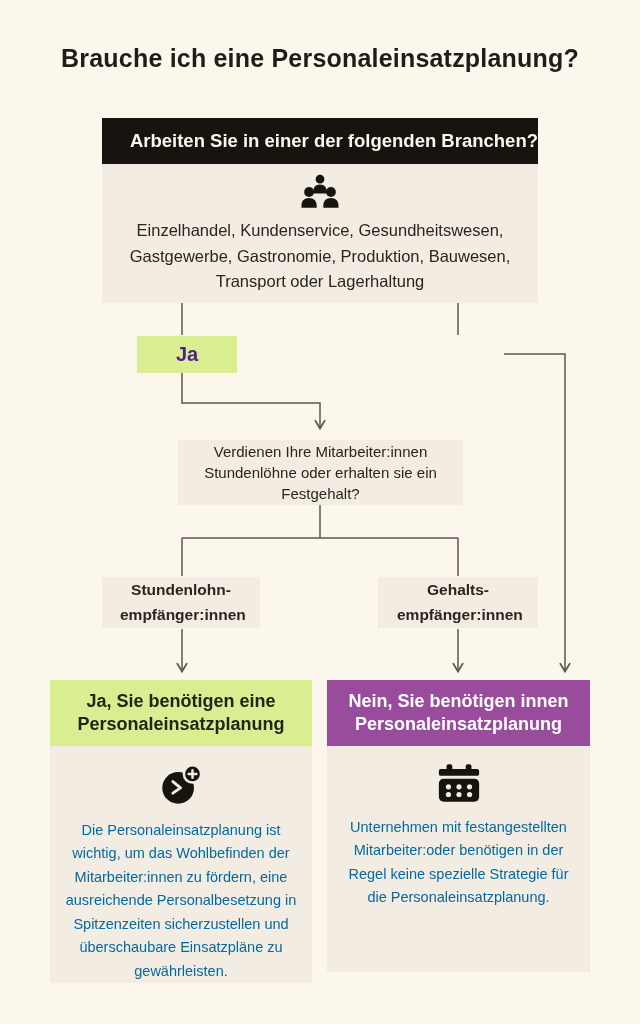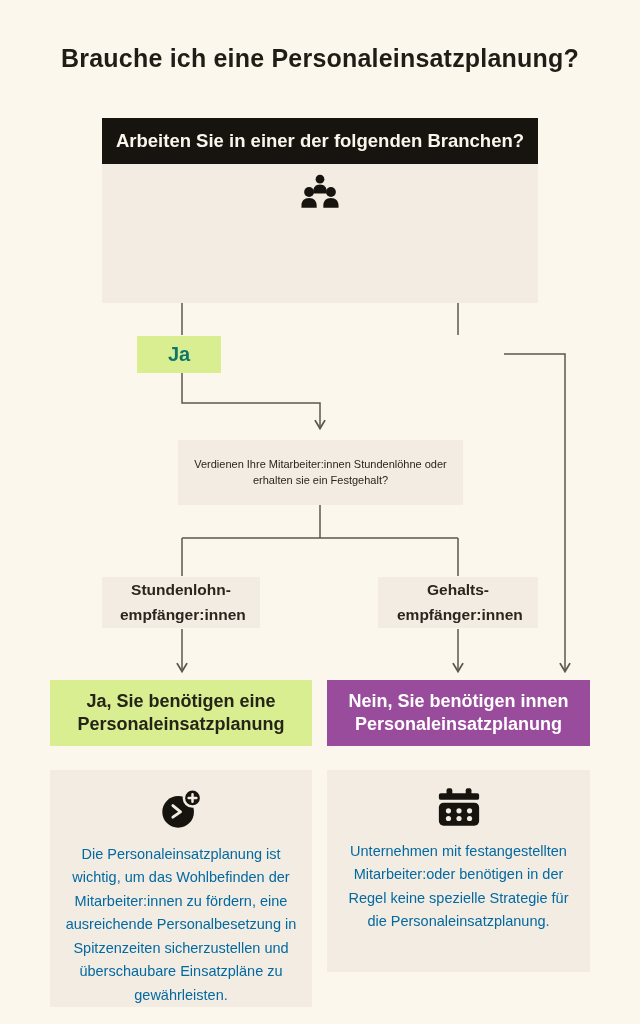--- a/index.html
+++ b/index.html
@@ -33,21 +33,21 @@
     pointer-events: none;
   }
   .q1-header {
     position: absolute;
     left: 102px; top: 118px;
     width: 436px; height: 46px;
     background: #17140F;
     color: #FBF6EC;
     font-size: 18.5px;
     font-weight: bold;
-    display: flex; align-items: center; justify-content: center;
+    display: flex; align-items: center; justify-content: flex-end;
     box-sizing: border-box;
   }
   .q1-body {
     position: absolute;
     left: 102px; top: 164px;
     width: 436px; height: 139px;
     background: #F2ECE3;
     box-sizing: border-box;
     text-align: center;
     padding-top: 9px;
@@ -60,30 +60,30 @@
   }
   .answer-node {
     position: absolute;
     top: 336px;
     height: 37px;
     display: flex; align-items: center; justify-content: center;
     font-size: 20px;
     font-weight: bold;
     box-sizing: border-box;
   }
-  .answer-yes { left: 137px; width: 84px; background: #D9EE90; color: #0f766e; }
+  .answer-yes { left: 137px; width: 100px; background: #D9EE90; color: #4c1d95; }
   .answer-no  { left: 413px; width: 90px; background: #9A4C9C; color: #FFFFFF; }
   .q2-node {
     position: absolute;
     left: 178px; top: 440px;
     width: 285px; height: 65px;
     background: #F2ECE3;
     display: flex; align-items: center; justify-content: center;
     text-align: center;
-    font-size: 11px;
+    font-size: 15px;
     line-height: 1.42;
     color: #2A261E;
     box-sizing: border-box;
     padding: 2px 6px;
   }
   .branch-node {
     position: absolute;
     top: 577px;
     height: 51px;
     background: #F2ECE3;
@@ -96,21 +96,20 @@
   }
   .branch-node > span { display: inline-block; width: 122px; font-weight: bold; }
   .branch-hourly { left: 102px; width: 158px; }
   .branch-salary { left: 378px; width: 160px; }
   .result-card {
     position: absolute;
     top: 680px;
     height: 292px;
     display: flex;
     flex-direction: column;
-    gap: 24px;
   }
   .result-yes-card { left: 50px;  width: 262px; }
   .result-no-card  { left: 327px; width: 263px; }
   .result-header {
     height: 66px;
     flex: 0 0 66px;
     display: flex; align-items: center; justify-content: center;
     text-align: center;
     font-size: 18px;
     font-weight: bold;
@@ -169,20 +168,21 @@
     <span class="icon-block">
       <svg width="46" height="38" viewBox="0 0 48 40" xmlns="http://www.w3.org/2000/svg" fill="#17140F">
         <circle cx="24" cy="6.5" r="4.6"></circle>
         <path d="M24 12.2c-4.6 0-7 3-7 6.9v2.6h14v-2.6c0-3.9-2.4-6.9-7-6.9z"></path>
         <circle cx="12.5" cy="20" r="5.2"></circle>
         <path d="M12.5 26.4c-5.2 0-8 3.3-8 7.7v2.6h16v-2.6c0-4.4-2.8-7.7-8-7.7z"></path>
         <circle cx="35.5" cy="20" r="5.2"></circle>
         <path d="M35.5 26.4c-5.2 0-8 3.3-8 7.7v2.6h16v-2.6c0-4.4-2.8-7.7-8-7.7z"></path>
       </svg>
     </span>
+    <div class="q1-industries">Einzelhandel, Kundenservice, Gesundheitswesen, Gastgewerbe, Gastronomie, Produktion, Bauwesen, Transport oder Lagerhaltung</div>
   </div>
 
   <div class="answer-node answer-yes">
     <span>Ja</span>
   </div>
 
   <div class="q2-node">
     <span>Verdienen Ihre Mitarbeiter:innen Stundenlöhne oder erhalten sie ein Festgehalt?</span>
   </div>
 

